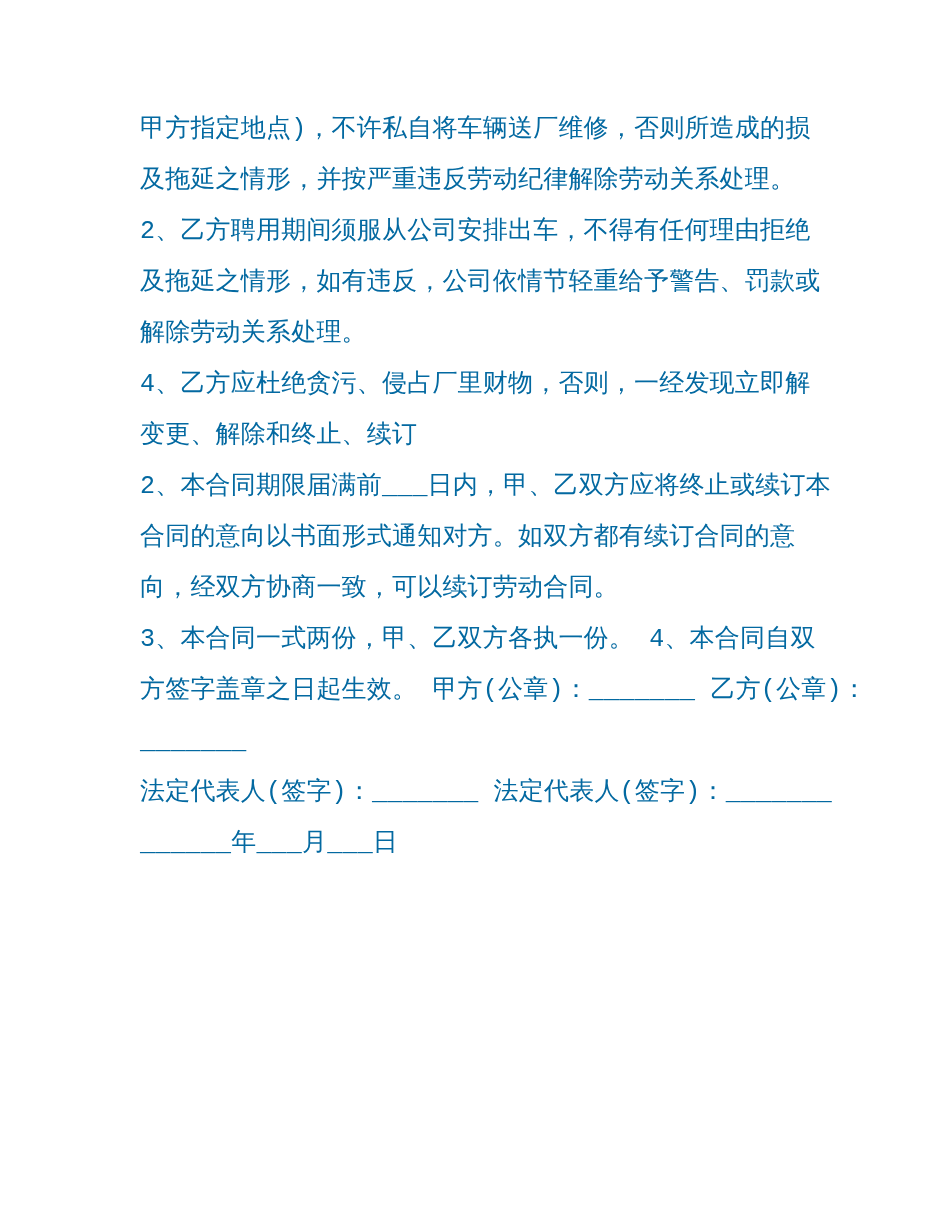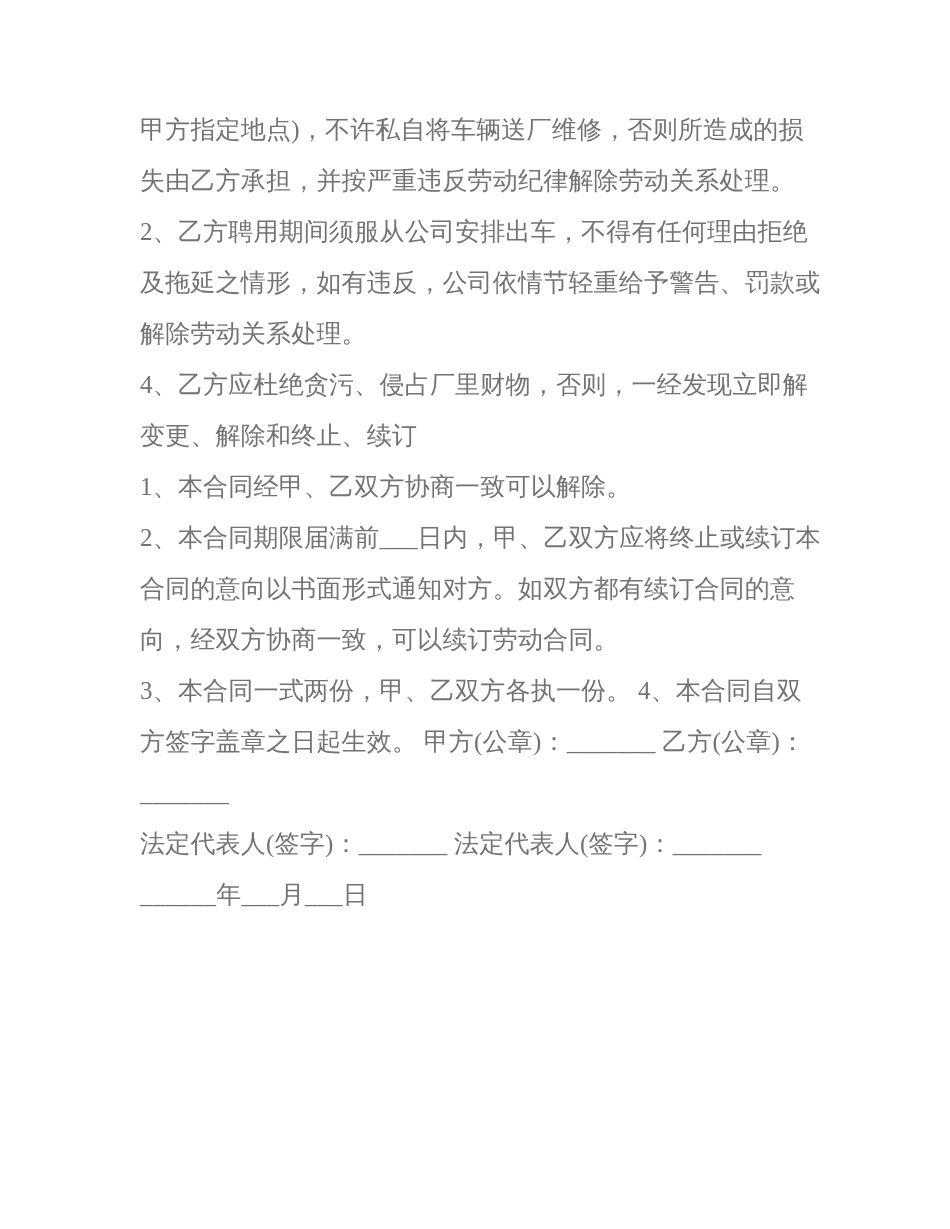--- a/index.html
+++ b/index.html
@@ -13,41 +13,40 @@
       position: relative;
       overflow: hidden;
     }
     .page {
       position: absolute;
       left: 140px;
       top: 104px;
       width: 690px;
     }
     .line {
-      font-family: Liberation Serif, serif;
+      font-family: Liberation Mono, monospace;
       font-size: 25px;
       line-height: 51px;
       height: 51px;
-      color: #737373;
+      color: #0369a1;
       white-space: nowrap;
       letter-spacing: 0.2px;
     }
   </style>
 </head>
 <body>
 
 <div class="page">
   <div class="line">甲方指定地点)，不许私自将车辆送厂维修，否则所造成的损</div>
-  <div class="line">失由乙方承担，并按严重违反劳动纪律解除劳动关系处理。</div>
+  <div class="line">及拖延之情形，并按严重违反劳动纪律解除劳动关系处理。</div>
   <div class="line">2、乙方聘用期间须服从公司安排出车，不得有任何理由拒绝</div>
   <div class="line">及拖延之情形，如有违反，公司依情节轻重给予警告、罚款或</div>
   <div class="line">解除劳动关系处理。</div>
   <div class="line">4、乙方应杜绝贪污、侵占厂里财物，否则，一经发现立即解</div>
   <div class="line">变更、解除和终止、续订</div>
-  <div class="line">1、本合同经甲、乙双方协商一致可以解除。</div>
   <div class="line">2、本合同期限届满前___日内，甲、乙双方应将终止或续订本</div>
   <div class="line">合同的意向以书面形式通知对方。如双方都有续订合同的意</div>
   <div class="line">向，经双方协商一致，可以续订劳动合同。</div>
   <div class="line">3、本合同一式两份，甲、乙双方各执一份。 4、本合同自双</div>
   <div class="line">方签字盖章之日起生效。 甲方(公章)：_______ 乙方(公章)：</div>
   <div class="line">_______</div>
   <div class="line">法定代表人(签字)：_______ 法定代表人(签字)：_______</div>
   <div class="line">______年___月___日</div>
 </div>
 

